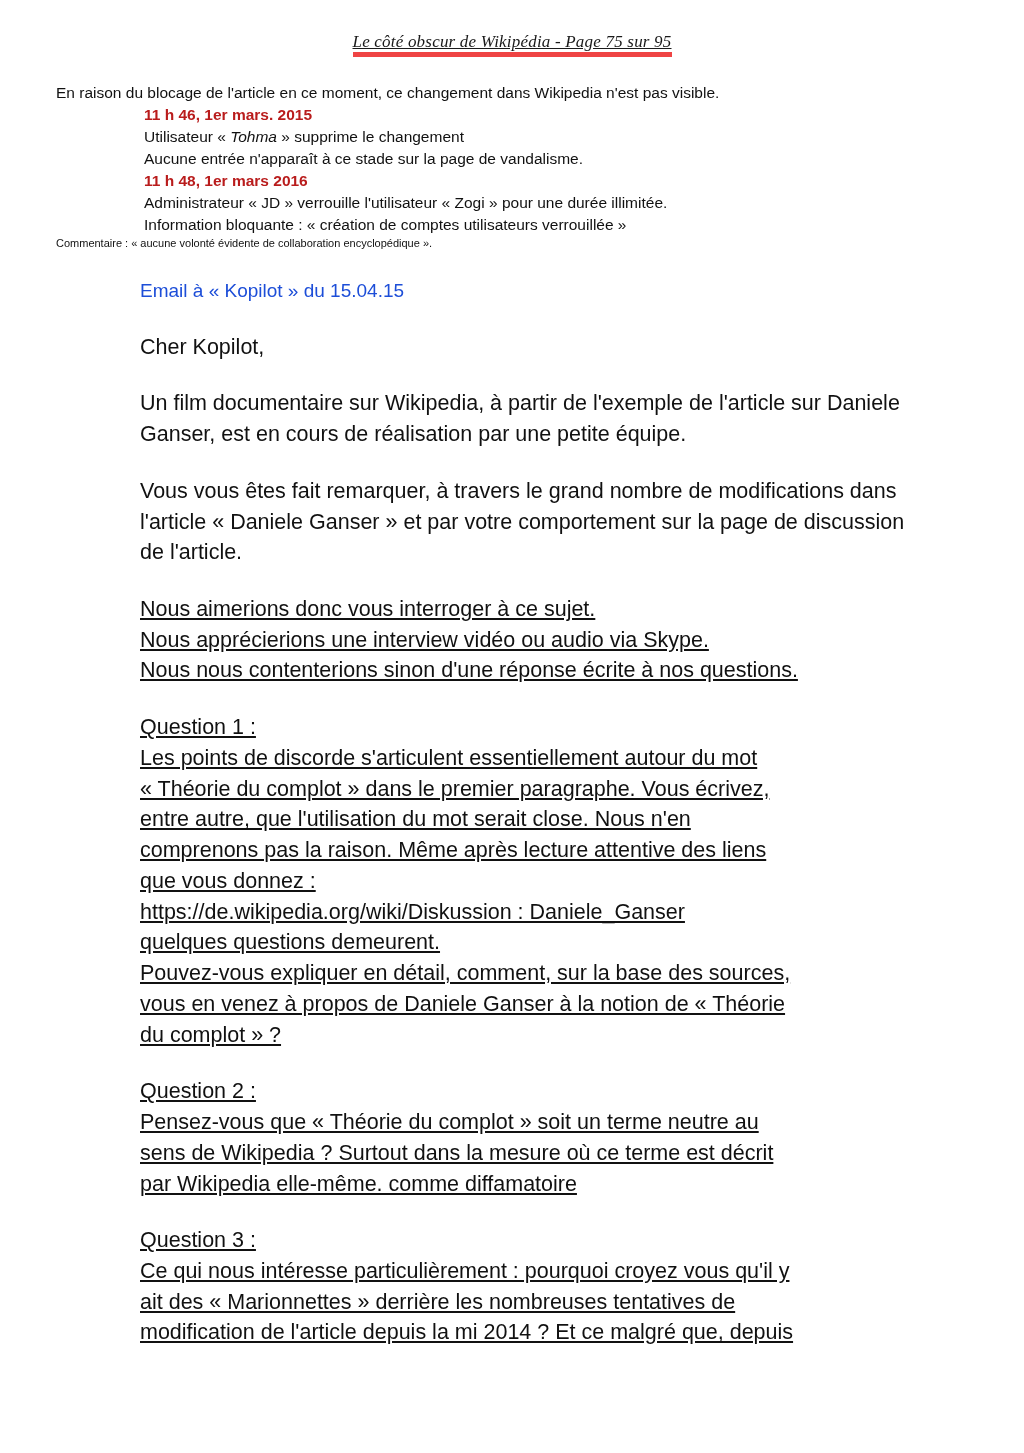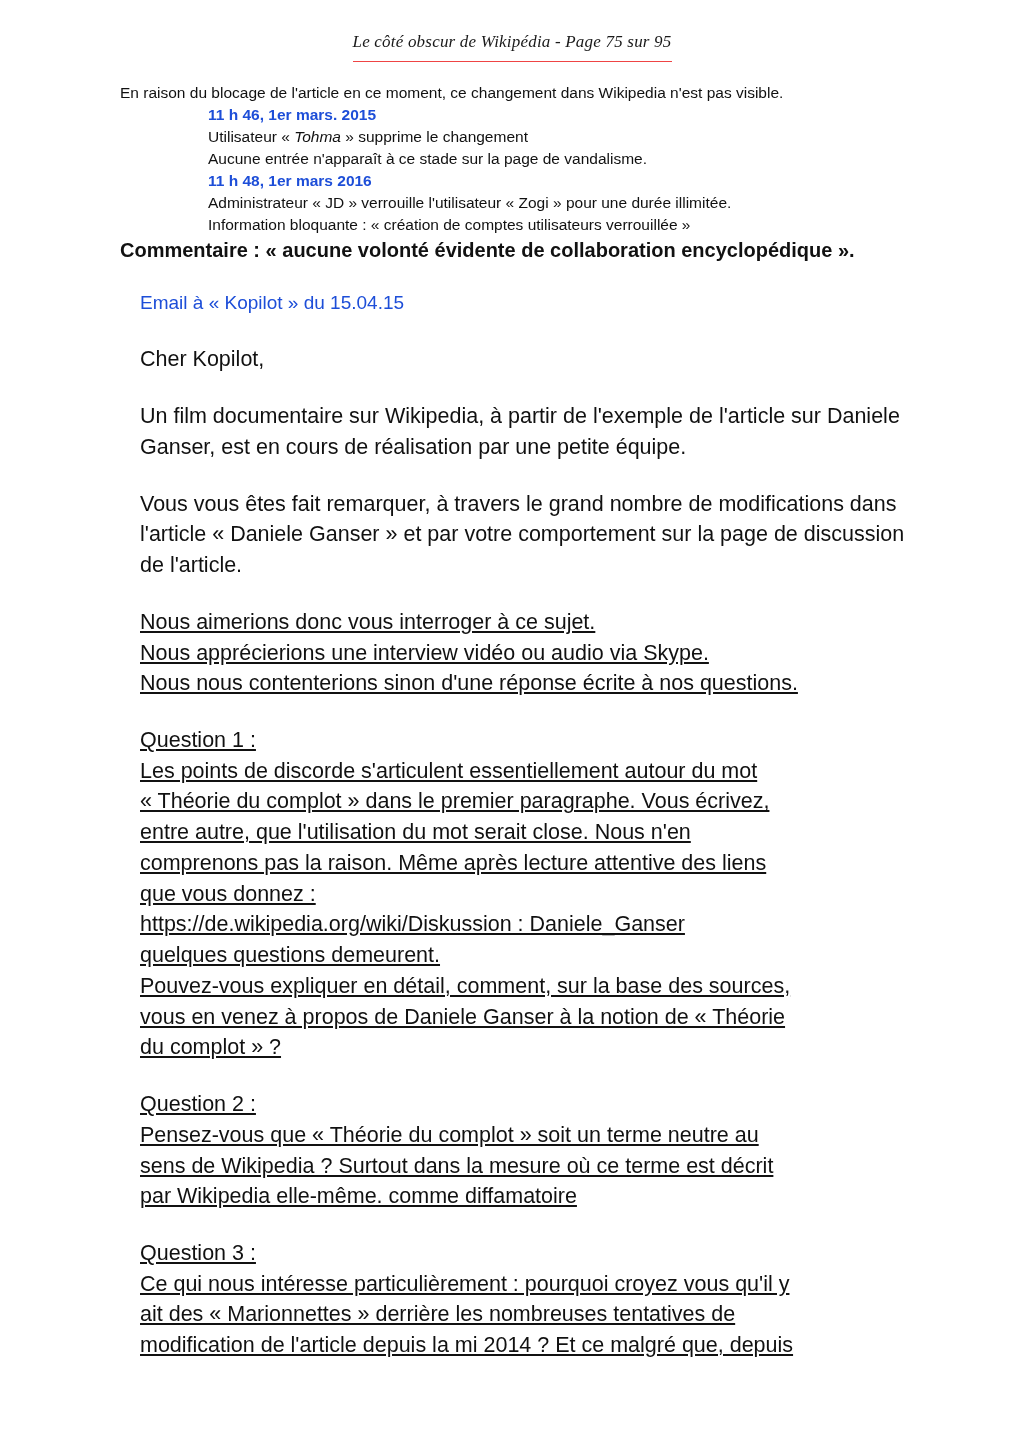--- a/index.html
+++ b/index.html
@@ -26,50 +26,51 @@
   .doc-header {
     text-align: center;
     font-family: "Liberation Serif", serif;
     font-style: italic;
     font-size: 17px;
     color: #1a1a1a;
     padding-top: 32px;
     letter-spacing: 0.2px;
   }
   .doc-header span {
-    border-bottom: 1px solid #ef4444;
-    padding-bottom: 10px;
+    border-bottom: 5px solid #ef4444;
+    padding-bottom: 1px;
+    text-decoration: underline;
   }
 
   
   .small-block {
     margin: 30px 0 0 0;
-    padding: 0 125px 0 120px;
+    padding: 0 125px 0 56px;
     font-size: 15.5px;
     line-height: 1.42;
     color: #111;
   }
   .small-block p {
     margin: 0;
   }
   .indent {
     padding-left: 88px;
   }
   .just {
     text-align: justify;
   }
   .red-bold {
-    color: #1d4ed8;
+    color: #b91c1c;
     font-weight: bold;
   }
   .ital { font-style: italic; }
   .comment-line {
     margin-top: 2px;
-    font-weight: bold;
-    font-size: 20px;
+    font-weight: normal;
+    font-size: 11px;
   }
 
   
   .annexe {
     color: #2e74b5;
     font-size: 25px;
     font-weight: bold;
     margin: 36px 0 0 140px;
   }
   .subheading {

